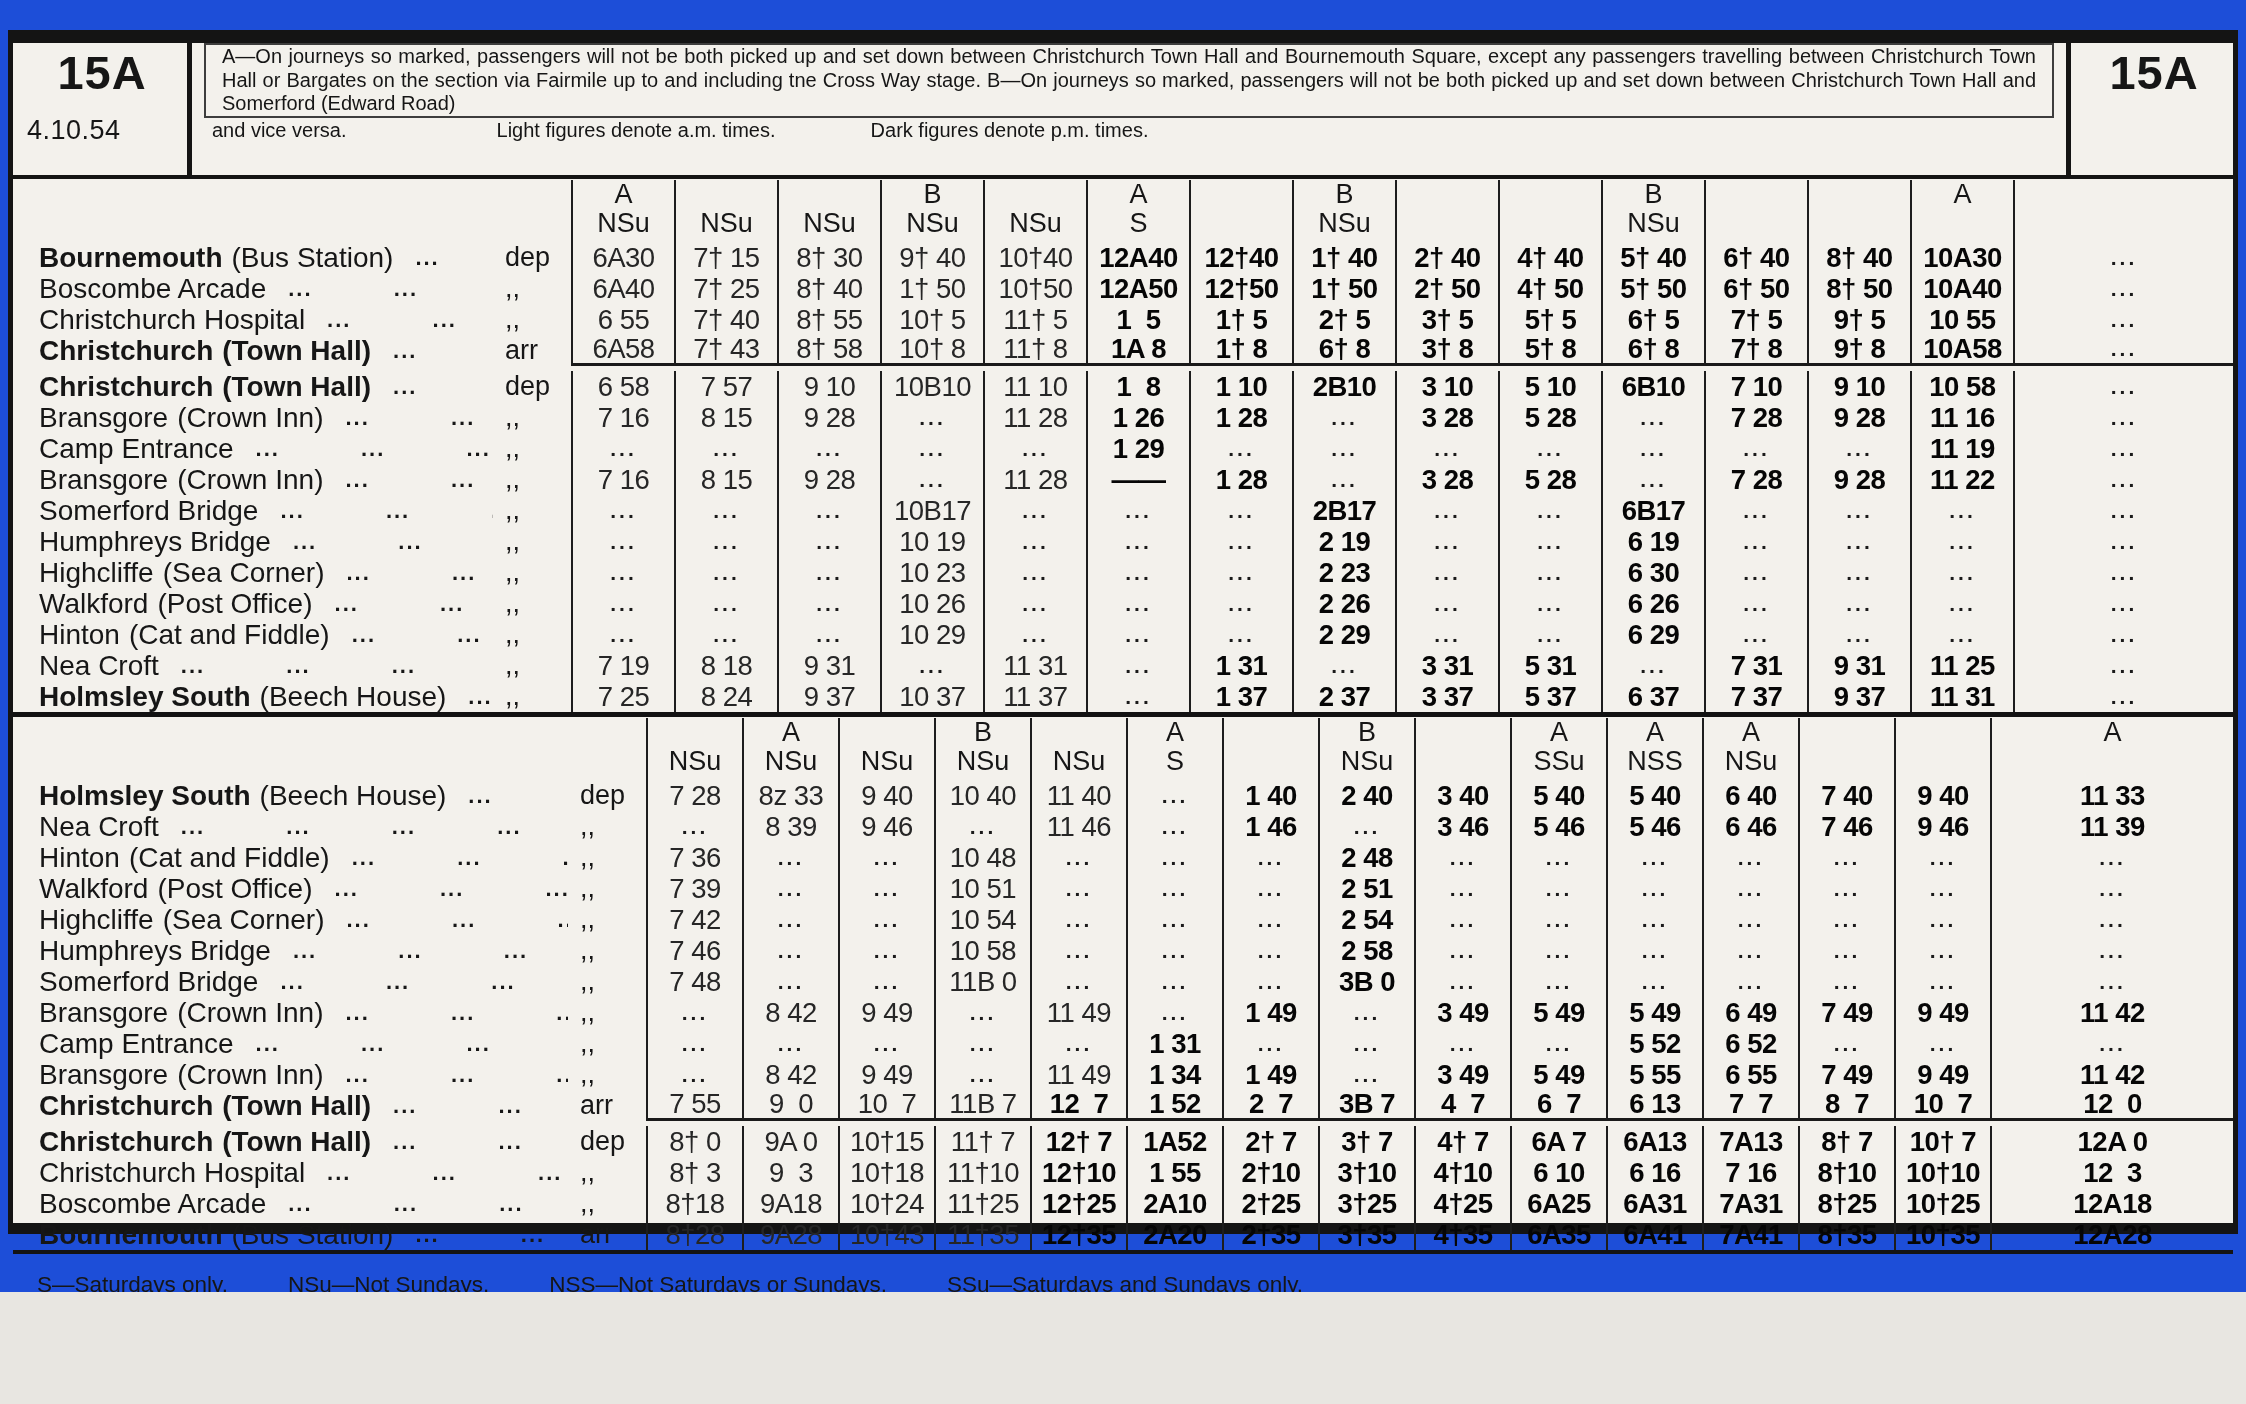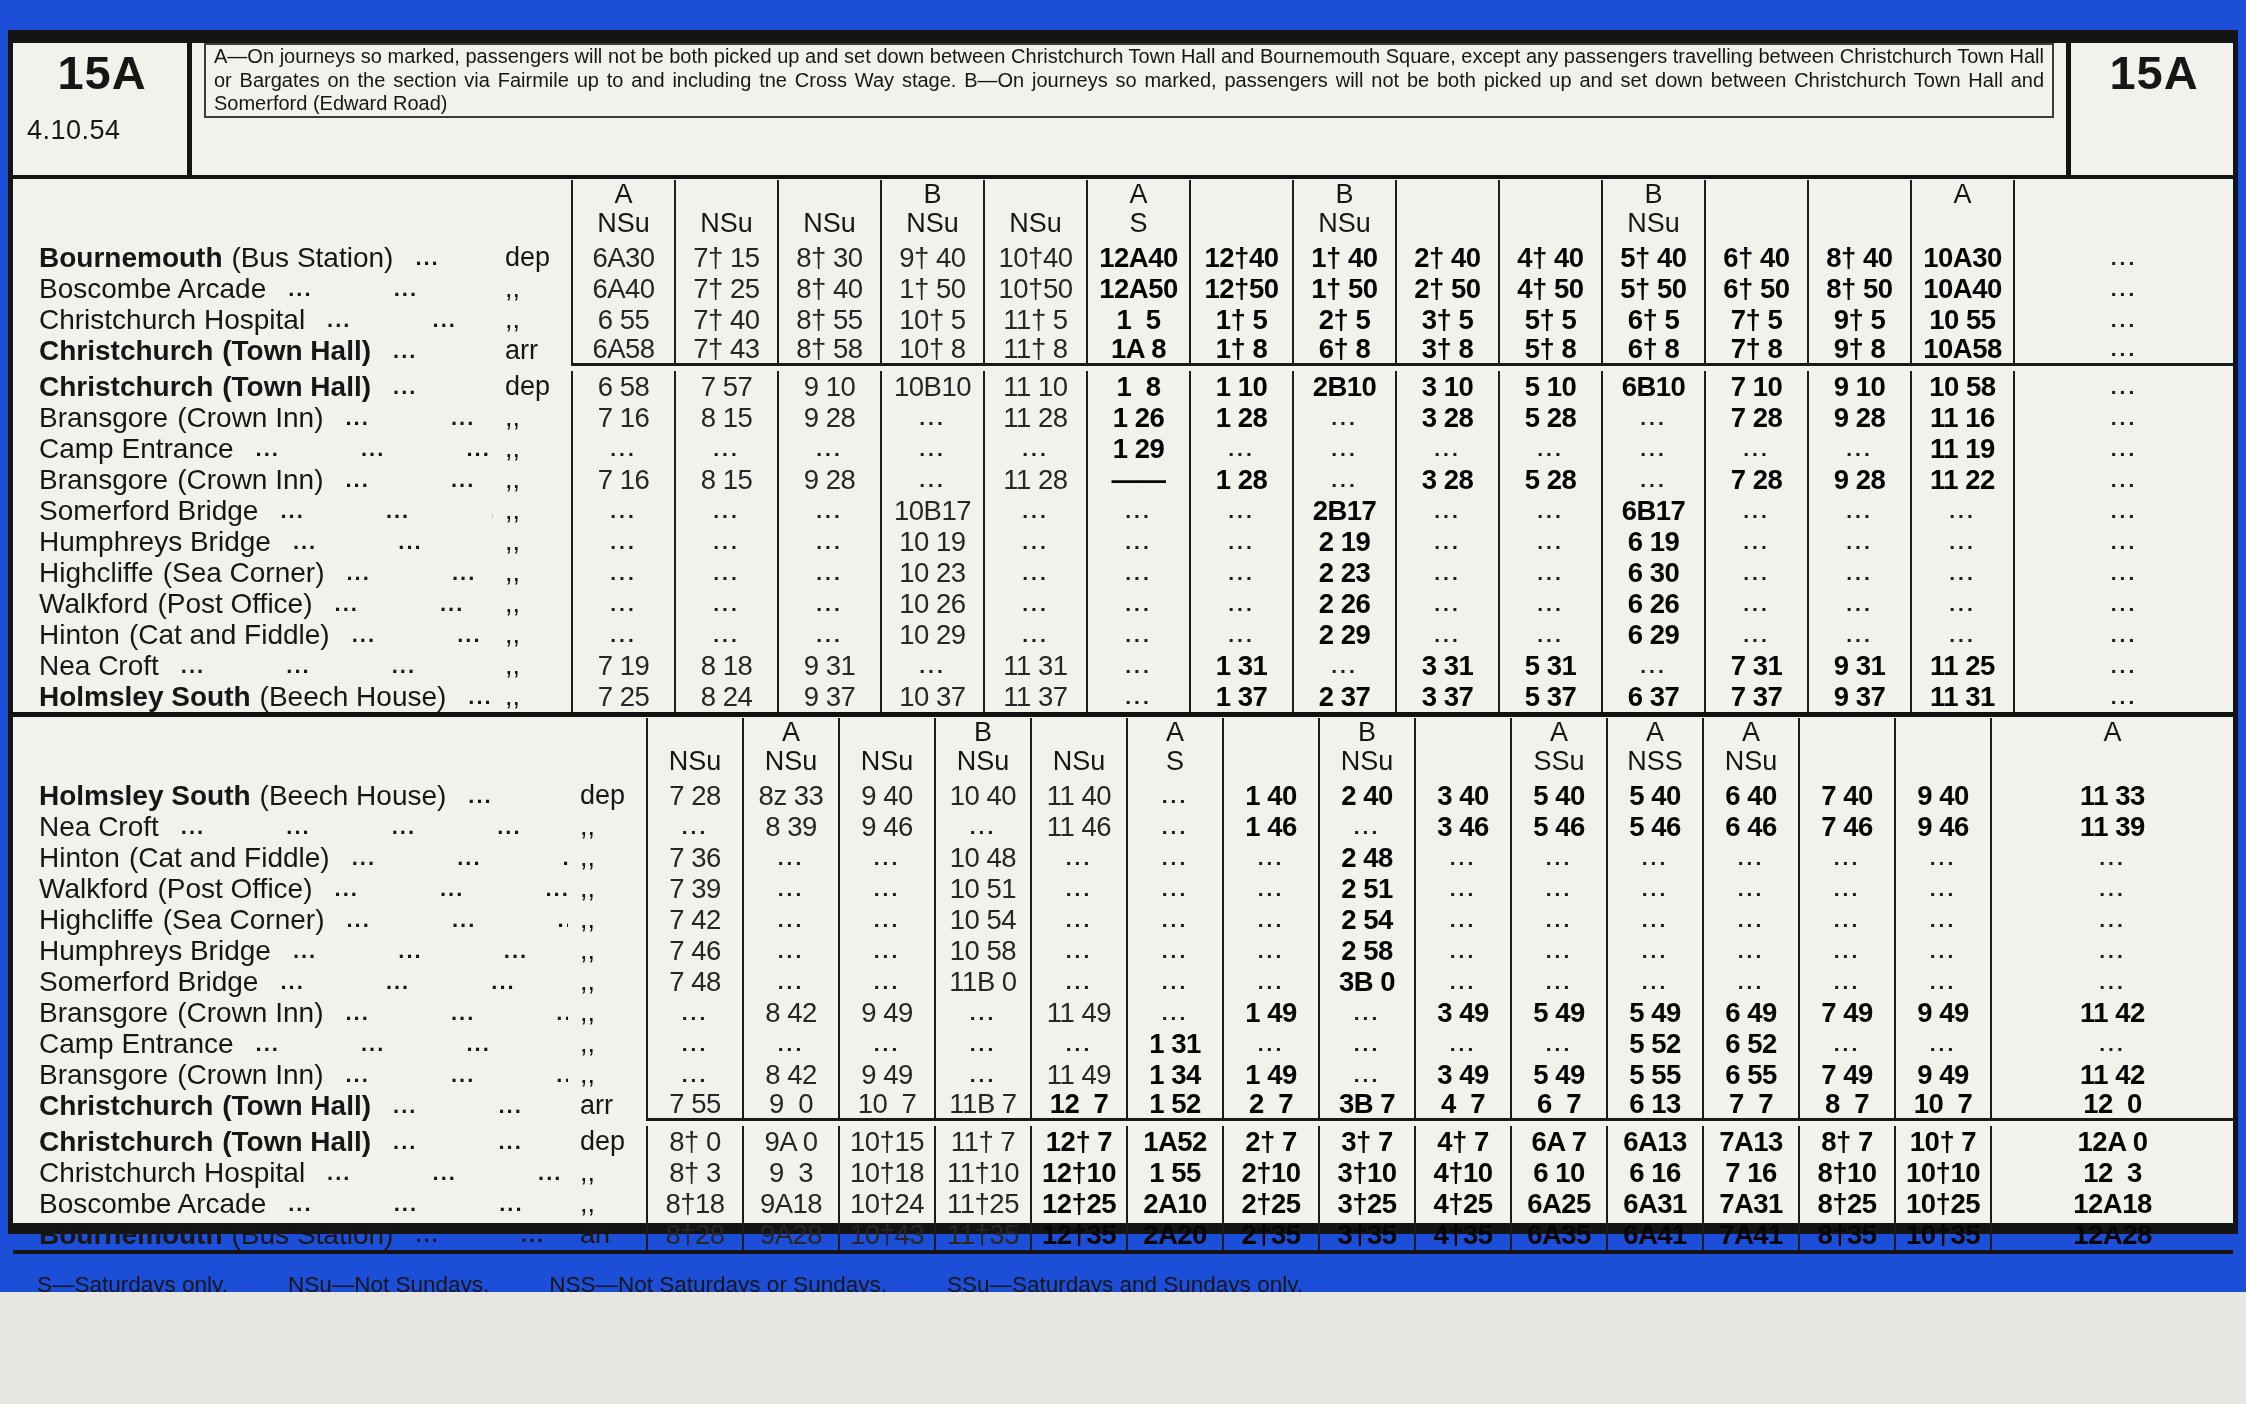--- a/index.html
+++ b/index.html
@@ -10,21 +10,21 @@
          background:#f3f1ec;display:flex;flex-direction:column;}
   
   .masthead{display:flex;border-bottom:4px solid #141414;height:132px;flex:none;}
   .corner{width:150px;flex:none;border-right:5px solid #141414;padding:4px 10px 0 14px;}
   .corner.right{width:138px;border-right:0;border-left:5px solid #141414;text-align:center;}
   .route-num{font-size:47px;font-weight:700;letter-spacing:1px;line-height:52px;text-align:center;}
   .date{font-size:27px;margin-top:16px;letter-spacing:.5px;}
   .mast-center{flex:1;padding:0 12px;display:flex;flex-direction:column;min-width:0;}
   .title{align-self:center;font-size:30px;font-weight:700;letter-spacing:2px;
          background:#d9d6cf;padding:0 28px;line-height:33px;white-space:nowrap;}
-  .notes-box{border:2px solid #3d3d3d;padding:0 8px;font-size:20px;line-height:23.5px;
+  .notes-box{border:2px solid #3d3d3d;padding:0 16px;font-size:20px;line-height:23.5px;
              text-align:justify;font-weight:500;}
   .notes-tail{display:flex;font-size:20px;line-height:25px;padding-left:8px;font-weight:500;}
   .nt-am{margin-left:150px;} .nt-pm{margin-left:95px;}
   
   .tt{flex:none;padding-top:1px;}
   .row{display:grid;height:31px;}
   .tg0 .row{grid-template-columns:558px repeat(14,103px) 1fr;}
   .tg1 .row{grid-template-columns:633px repeat(14,96px) 1fr;}
   .row.hdr{height:62px;}
   .row.gap{margin-top:5px;}
@@ -60,20 +60,25 @@
       <div class="corner">
         <div class="route-num">15A</div>
         <div class="date">4.10.54</div>
       </div>
       <div class="mast-center">
         <div class="notes-box">
           <span>A—On journeys so marked, passengers will not be both picked up and set down between Christchurch Town Hall and Bournemouth Square, except any passengers travelling between Christchurch Town Hall or Bargates on the section via Fairmile up to and including tne Cross Way stage.</span>
           <span> </span>
           <span>B—On journeys so marked, passengers will not be both picked up and set down between Christchurch Town Hall and Somerford (Edward Road)</span>
         </div>
+        <div class="notes-tail">
+          <span class="nt-vice">and vice versa.</span>
+          <span class="nt-am">Light figures denote a.m. times.</span>
+          <span class="nt-pm">Dark figures denote p.m. times.</span>
+        </div>
       </div>
       <div class="corner right">
         <div class="route-num">15A</div>
       </div>
     </div>
 
     <div class="tt tg0">
         <div class="row hdr">
           <div class="lab"></div>
           <div class="cell hc"><div class="hl">A</div><div class="hs">NSu</div></div>

